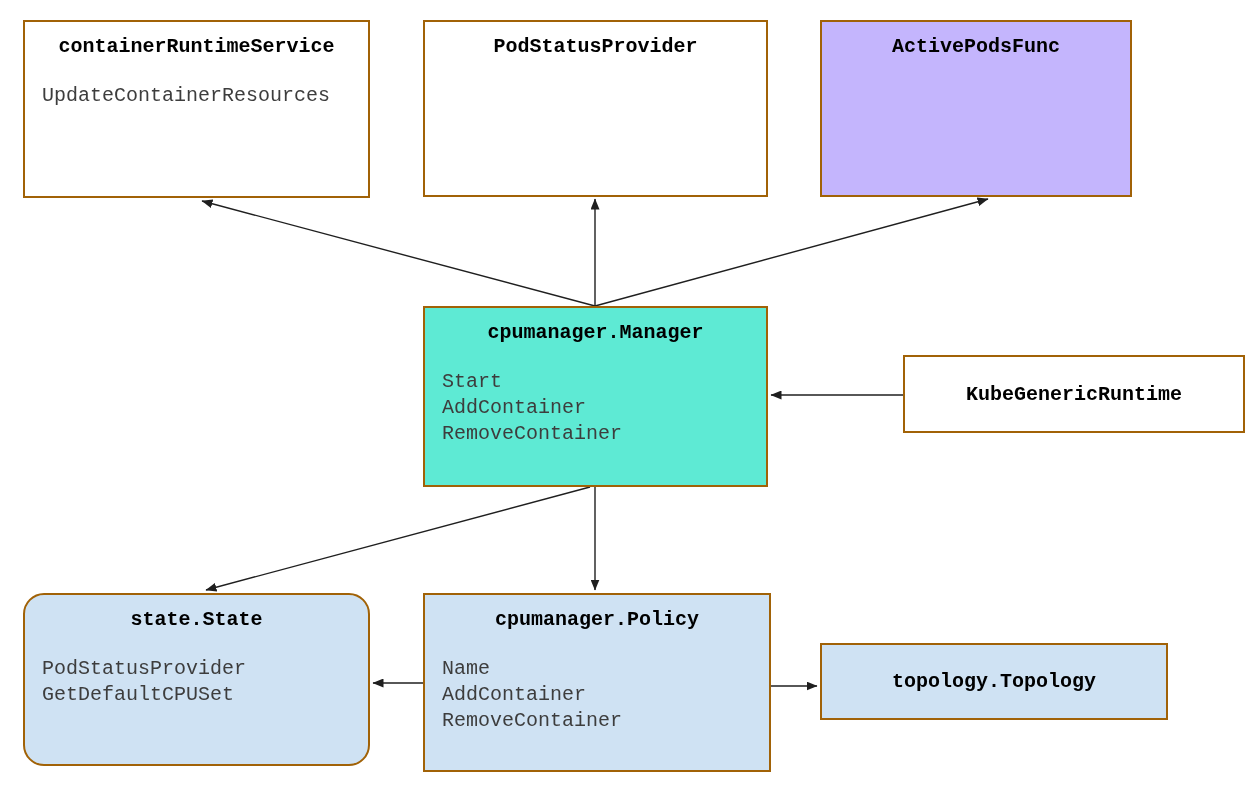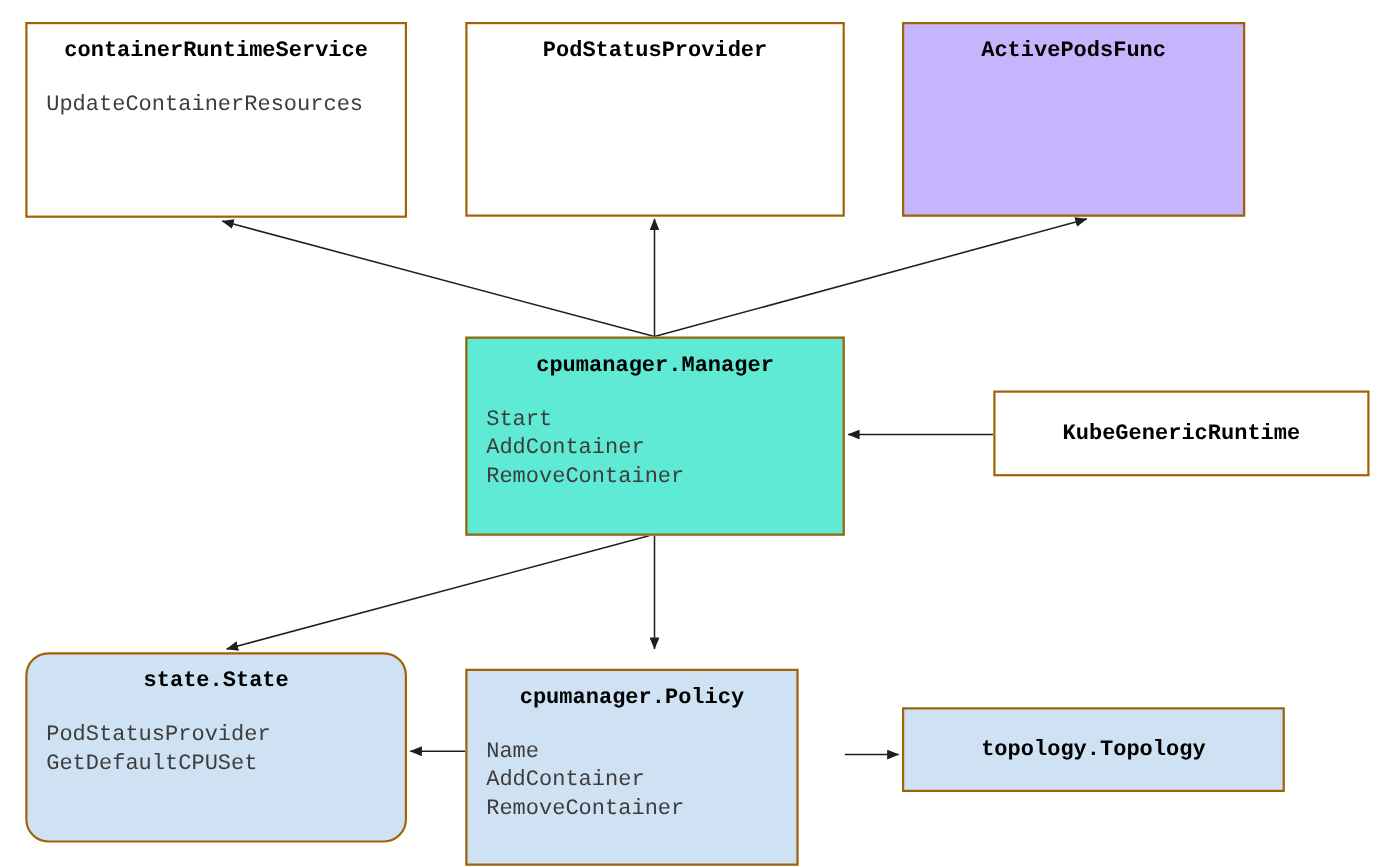--- a/index.html
+++ b/index.html
@@ -88,21 +88,21 @@
   </div>
 
   <div class="box" style="left: 23px; top: 593px; width: 347px; height: 173px; background: rgb(207, 226, 243); border-radius: 21px;">
     <div class="title">state.State</div>
     <div class="methods">
       <div>PodStatusProvider</div>
       <div>GetDefaultCPUSet</div>
     </div>
   </div>
 
-  <div class="box" style="left: 423px; top: 593px; width: 303px; height: 179px; background: rgb(207, 226, 243); margin-top: 15px;">
+  <div class="box" style="left: 423px; top: 593px; width: 348px; height: 179px; background: rgb(207, 226, 243);">
     <div class="title">cpumanager.Policy</div>
     <div class="methods">
       <div>Name</div>
       <div>AddContainer</div>
       <div>RemoveContainer</div>
     </div>
   </div>
 
   <div class="box center" style="left: 820px; top: 643px; width: 348px; height: 77px; background: rgb(207, 226, 243);">
     <div class="title">topology.Topology</div>

